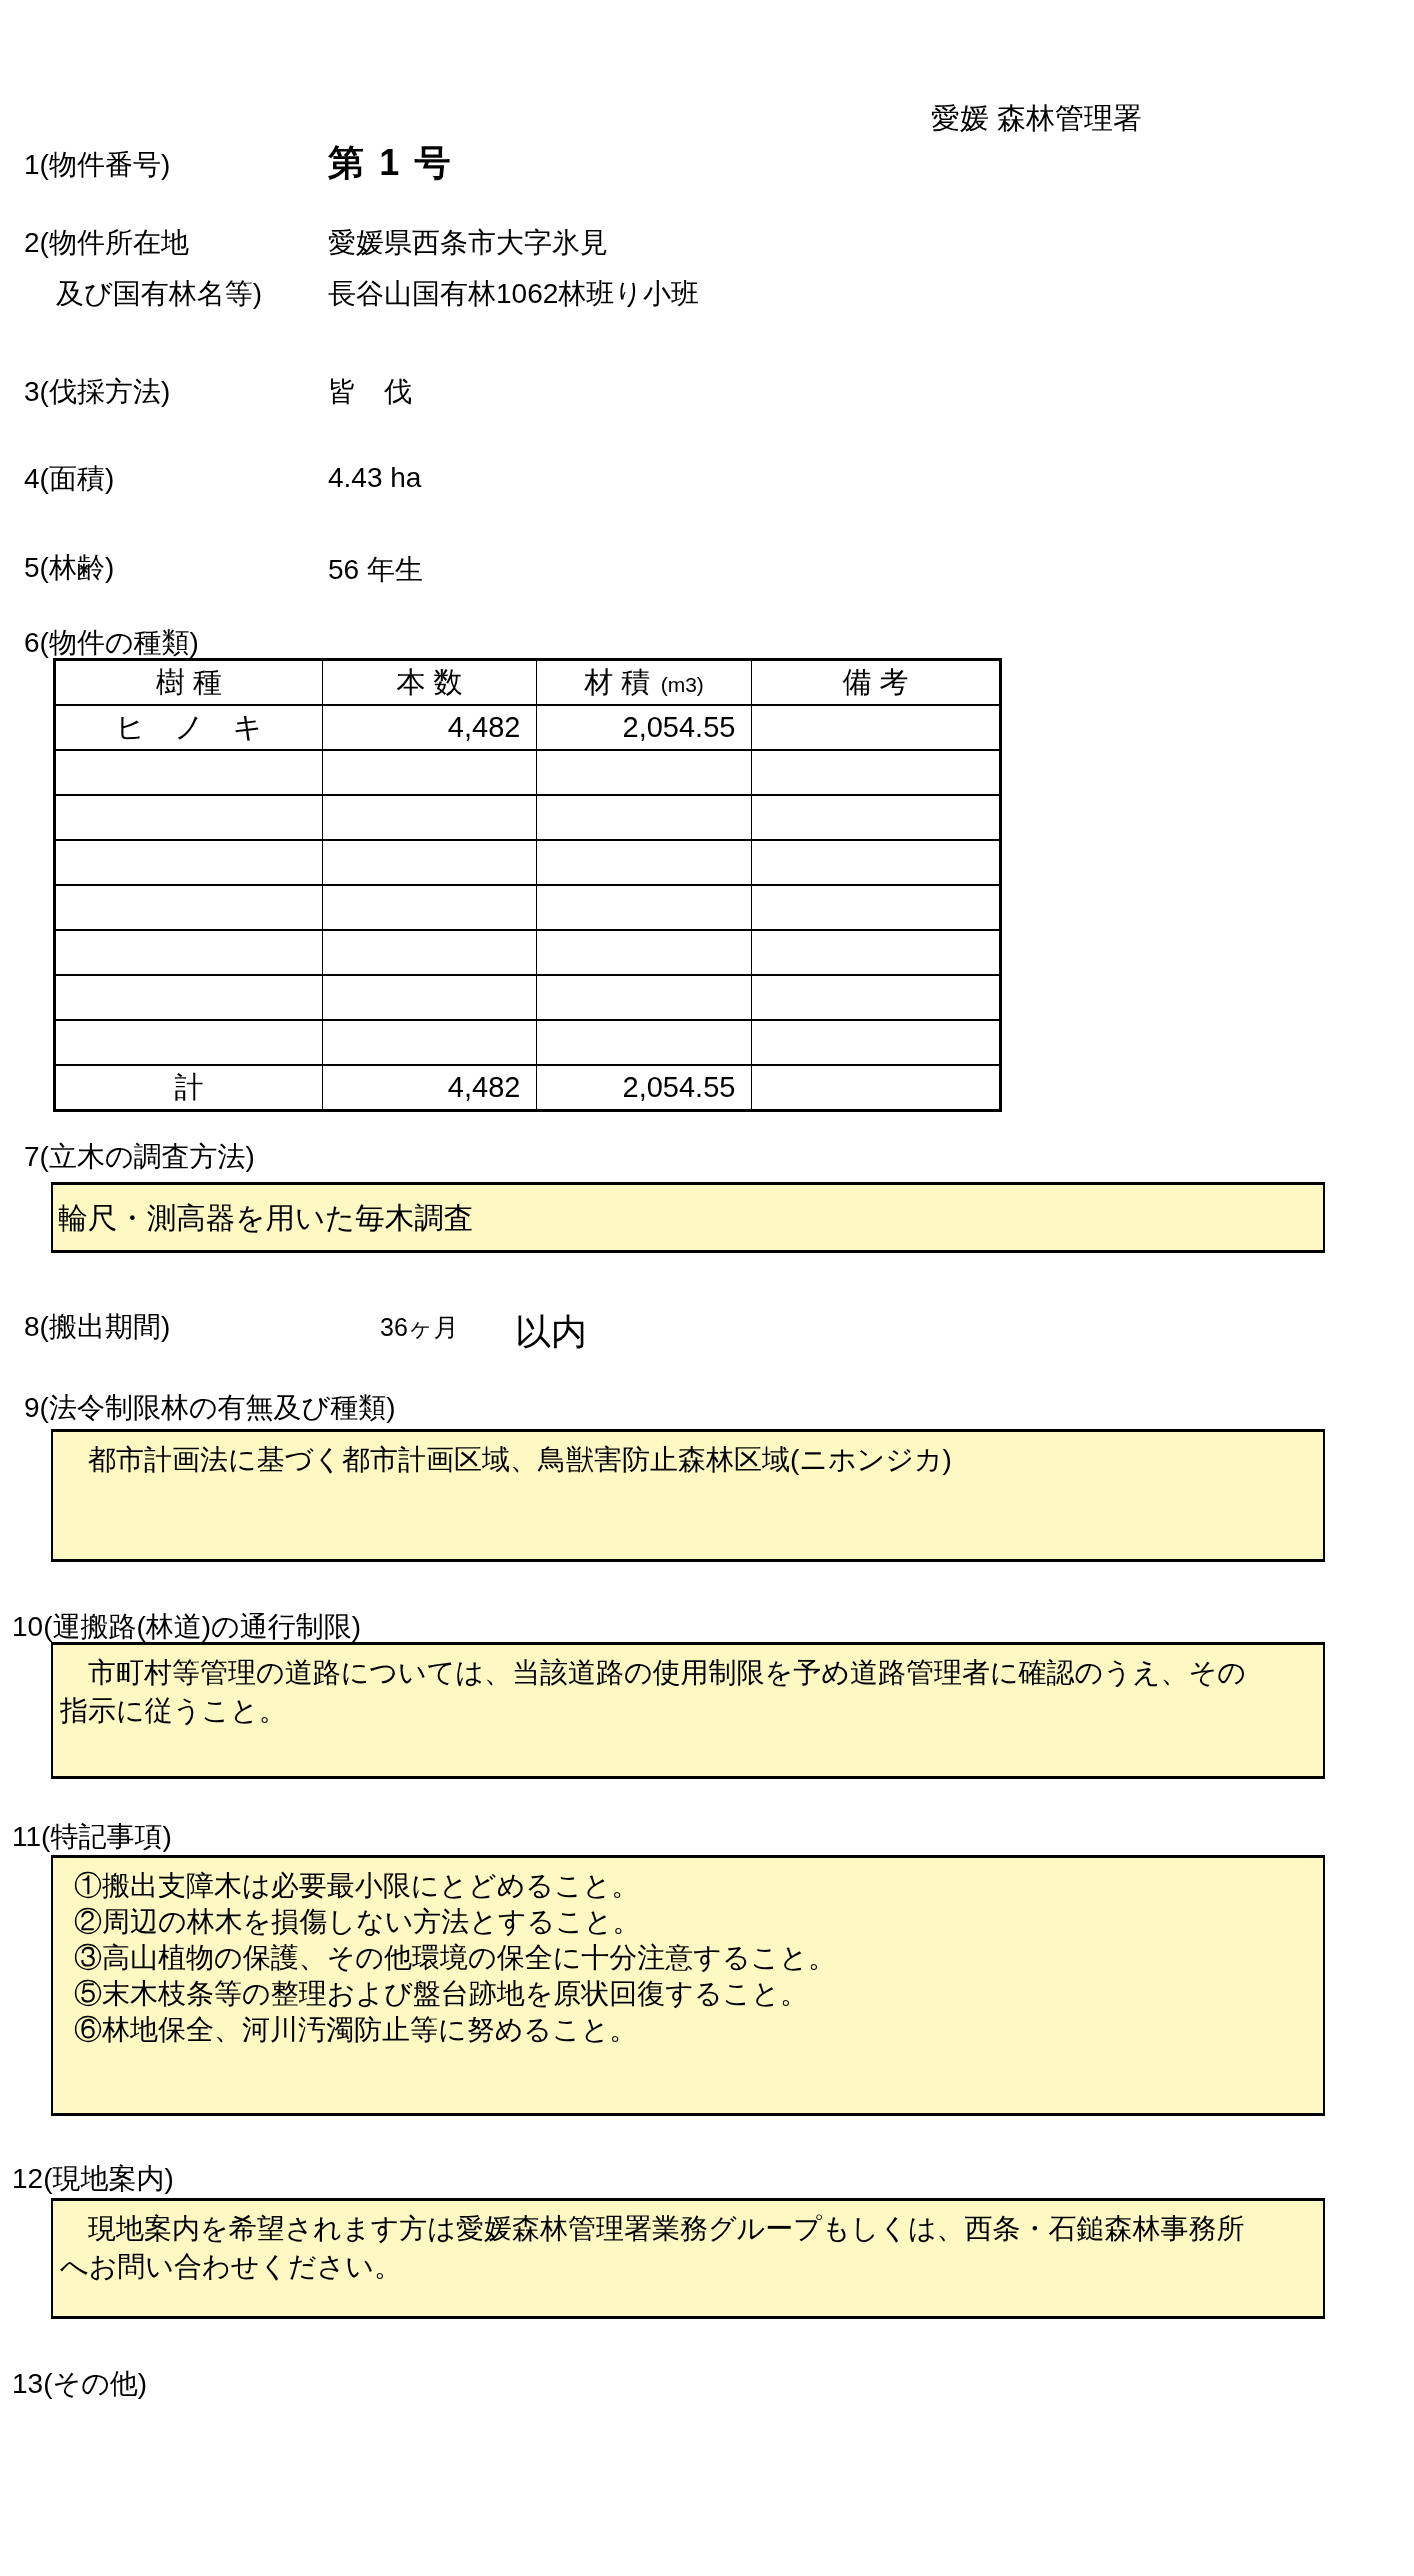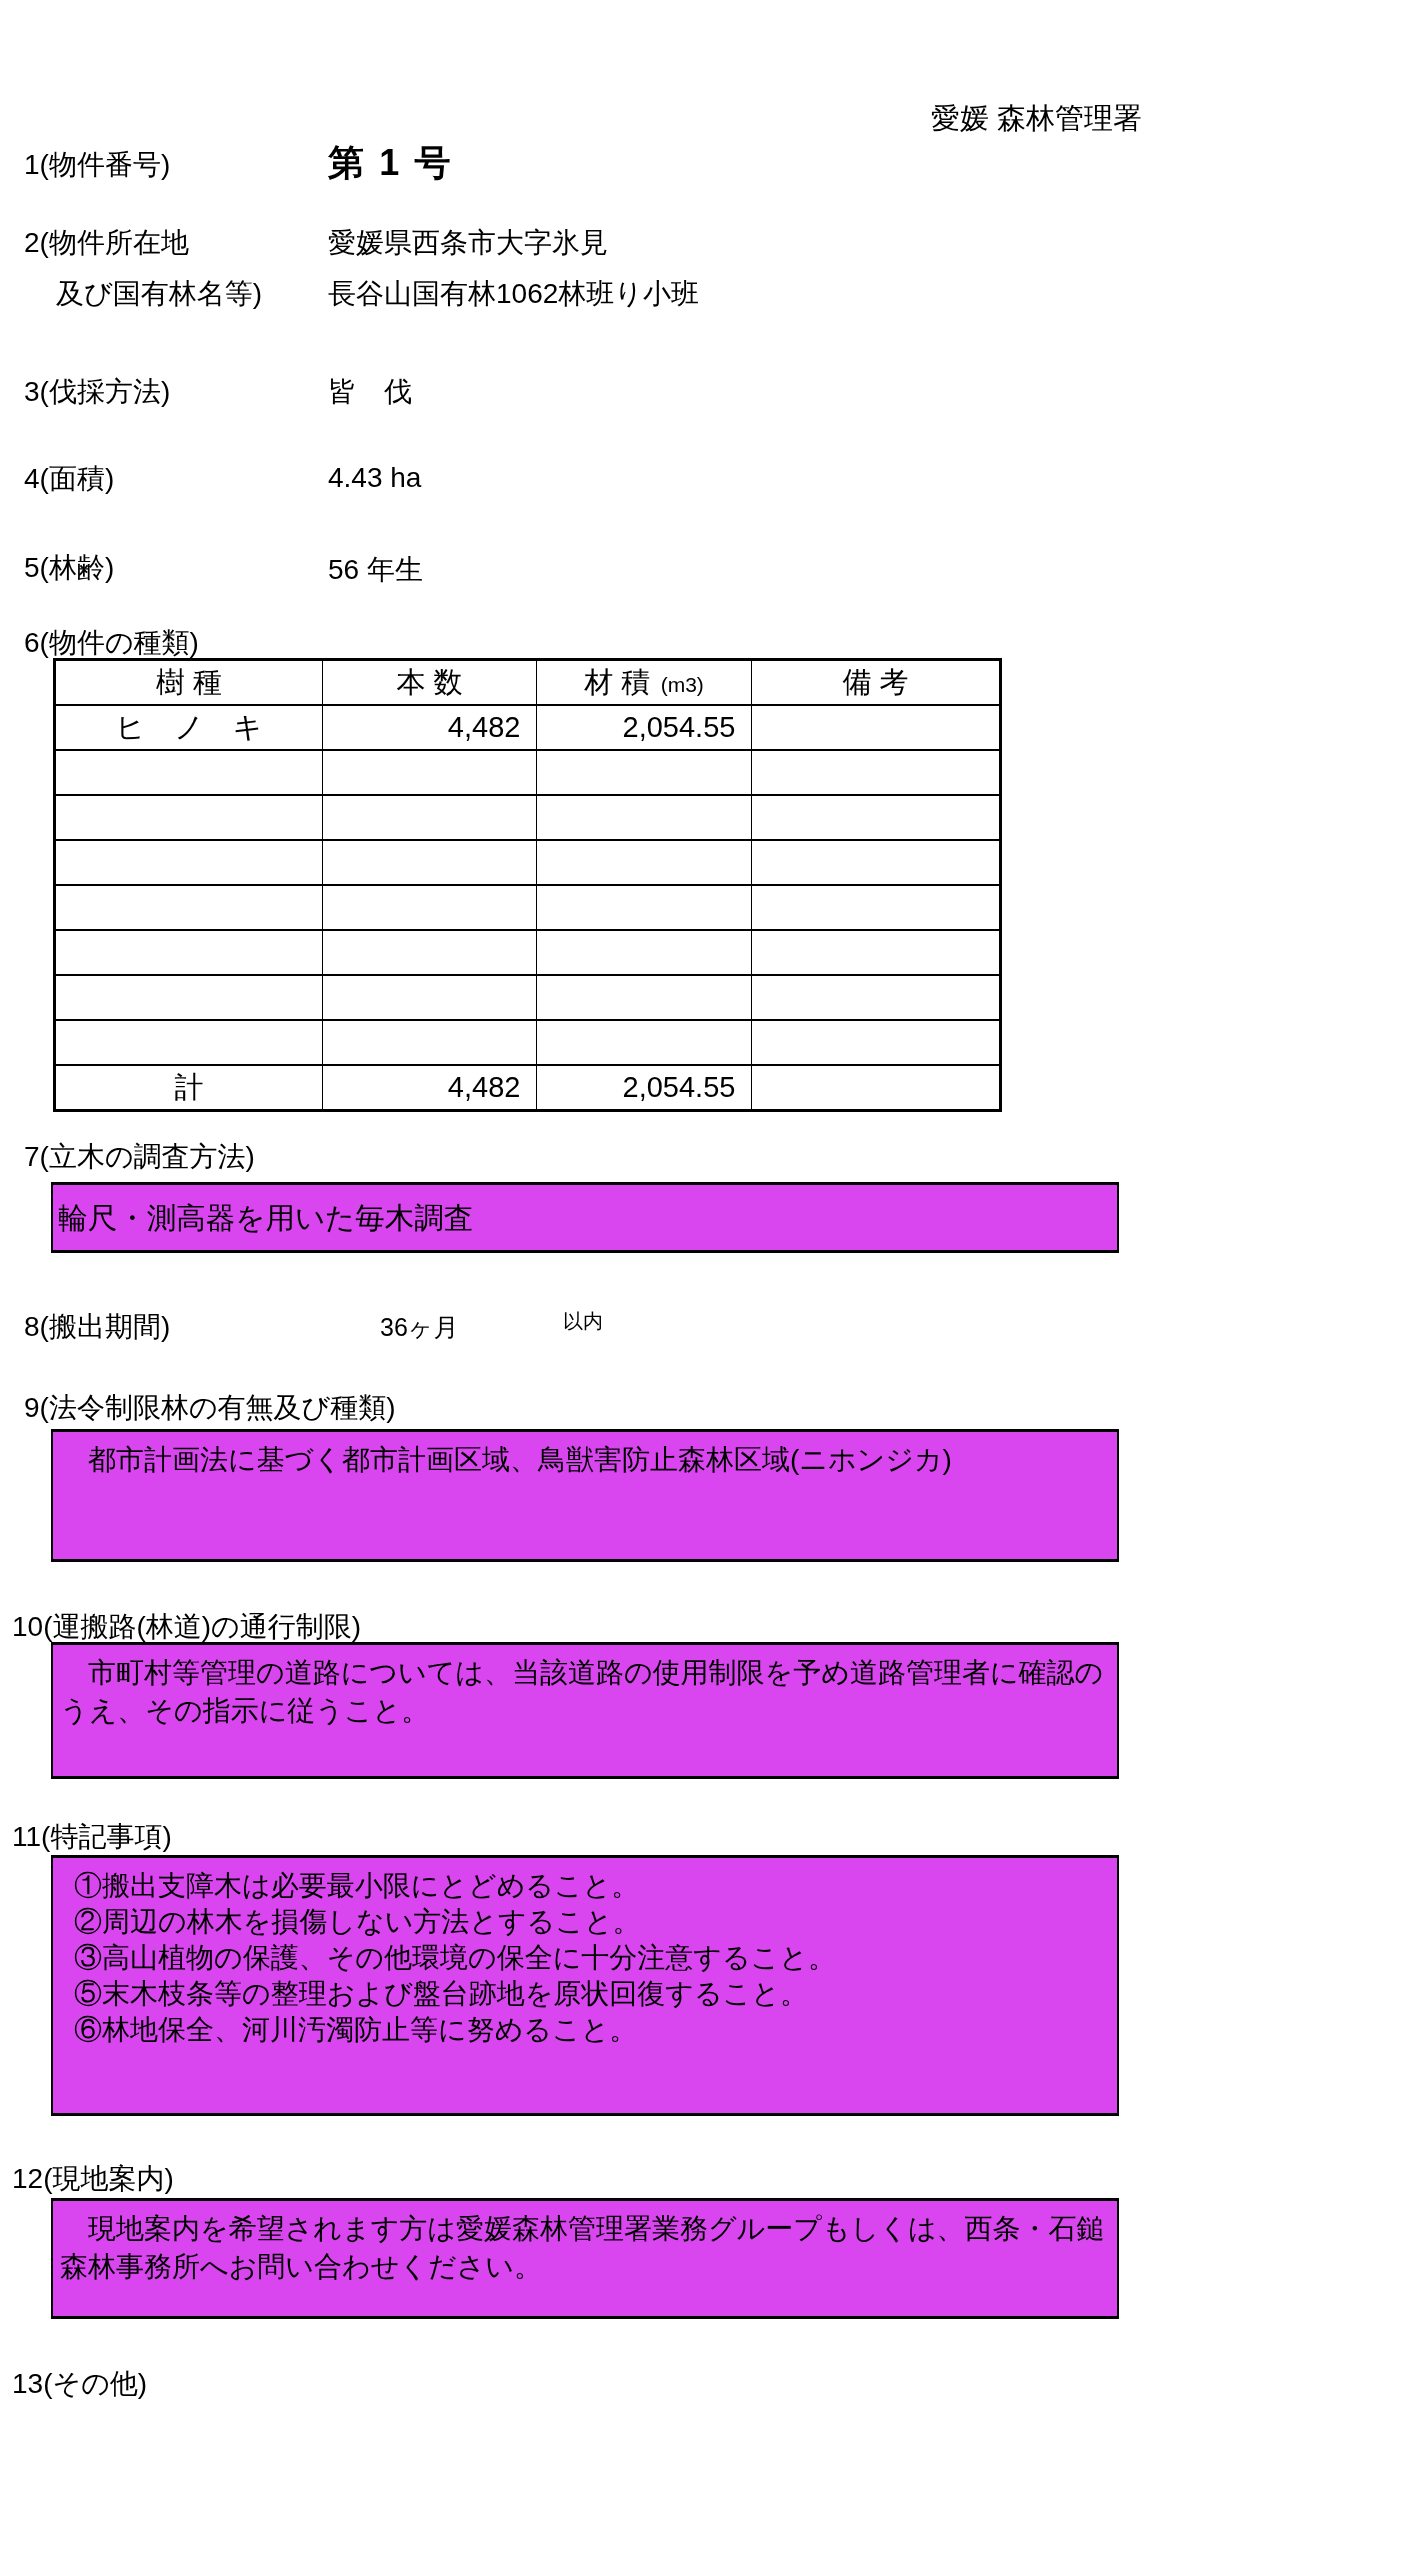--- a/index.html
+++ b/index.html
@@ -36,41 +36,41 @@
   .pos-i4l{top:460px;left:24px;}
   .pos-i4v{top:462px;left:328px;}
   .pos-i5l{top:549px;left:24px;}
   .pos-i5v{top:551px;left:328px;}
   .pos-i6l{top:624px;left:24px;}
   .pos-table{top:658px;left:53px;}
   .pos-i7l{top:1138px;left:24px;}
   .pos-box7{top:1182px;}
   .pos-i8l{top:1308px;left:24px;}
   .pos-i8v{top:1311px;left:380px;font-size:25px;}
-  .pos-i8s{top:1308px;left:563px;font-size:20px;}
+  .pos-i8s{top:1308px;left:515px;font-size:36px;}
   .pos-i9l{top:1389px;left:24px;}
   .pos-box9{top:1429px;height:133px;}
   .pos-i10l{top:1608px;left:12px;}
   .pos-box10{top:1642px;height:137px;}
   .pos-i11l{top:1818px;left:12px;}
   .pos-box11{top:1855px;height:261px;}
   .pos-i12l{top:2160px;left:12px;}
   .pos-box12{top:2198px;height:121px;}
   .pos-i13l{top:2365px;left:12px;}
   .pos-box13{top:2402px;height:138px;}
   
   .box{
     position:absolute;
     left:51px;
-    width:1068px;
+    width:1274px;
     border:2.6px solid #000;
     border-top-width:3.5px;
     border-bottom-width:3.5px;
     box-sizing:border-box;
-    background:#d946ef;
+    background:#fef9c3;
   }
   .pos-box7{height:71px;}
   .box-text{
     font-size:28px;
     line-height:38px;
     padding:8.7px 8.7px 0 7px;
     max-width:1199px;
     white-space:normal;
   }
   .box7-text{

